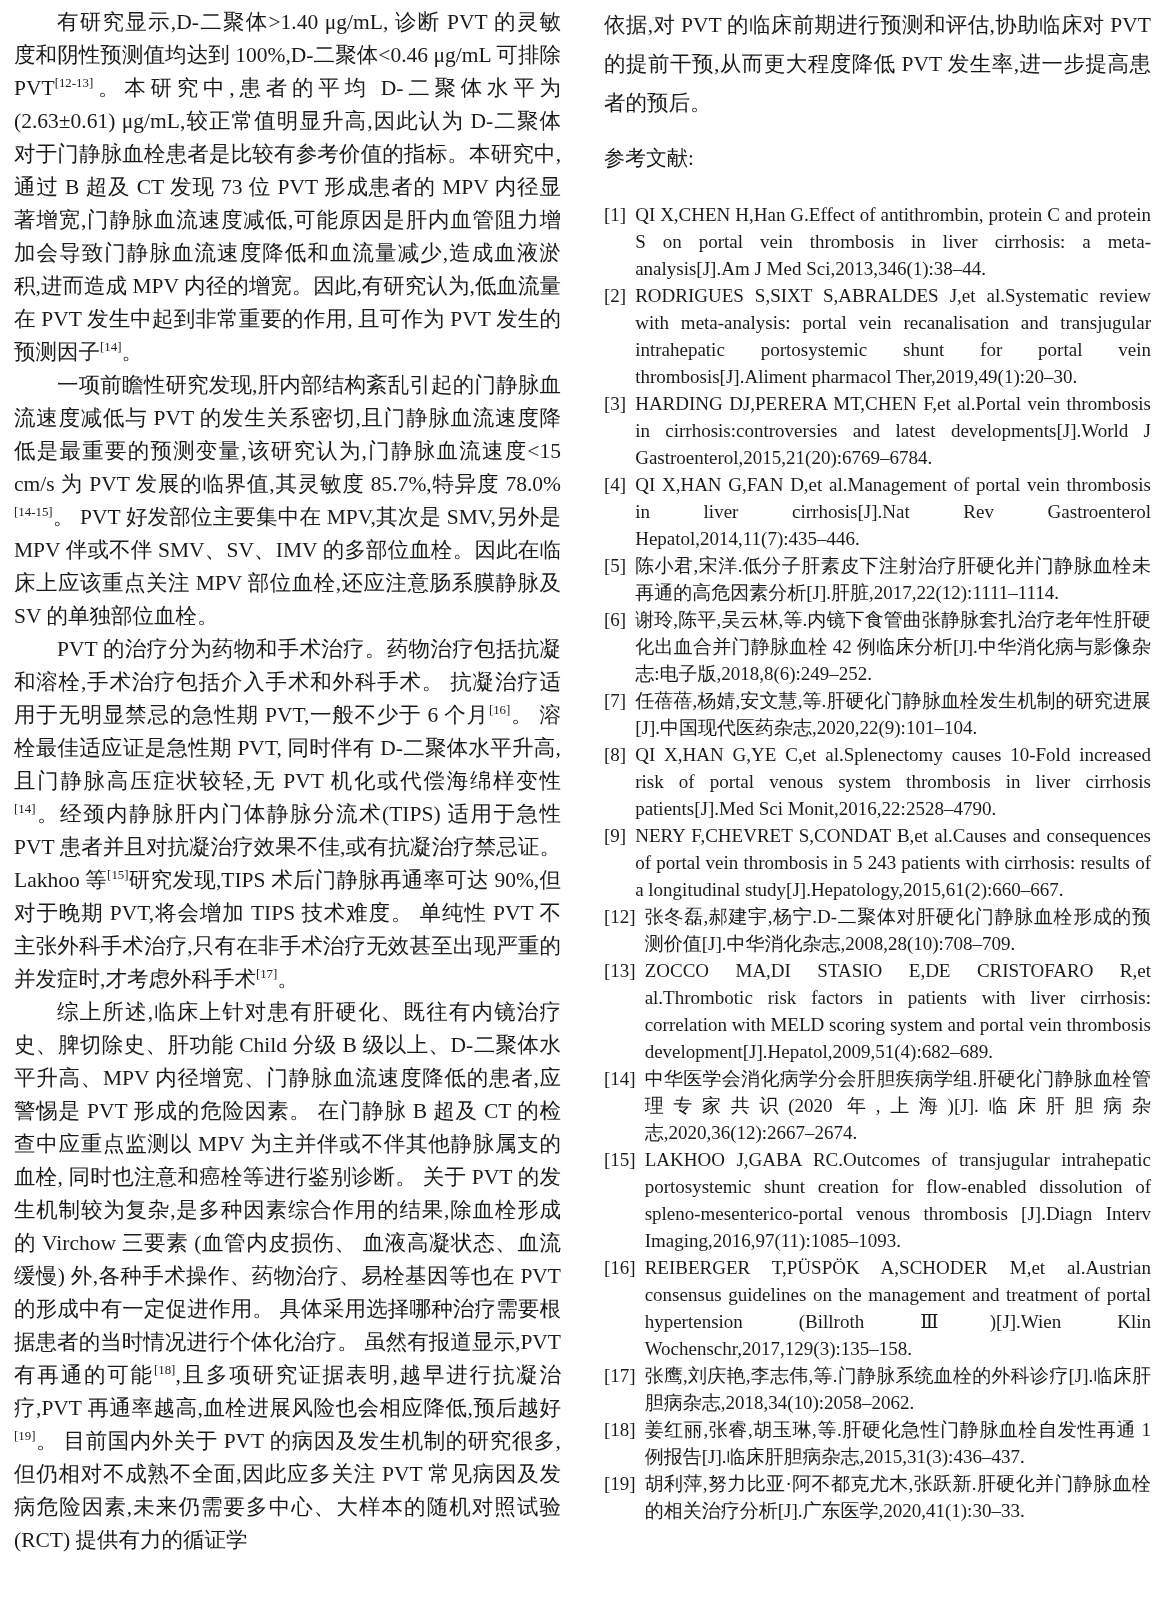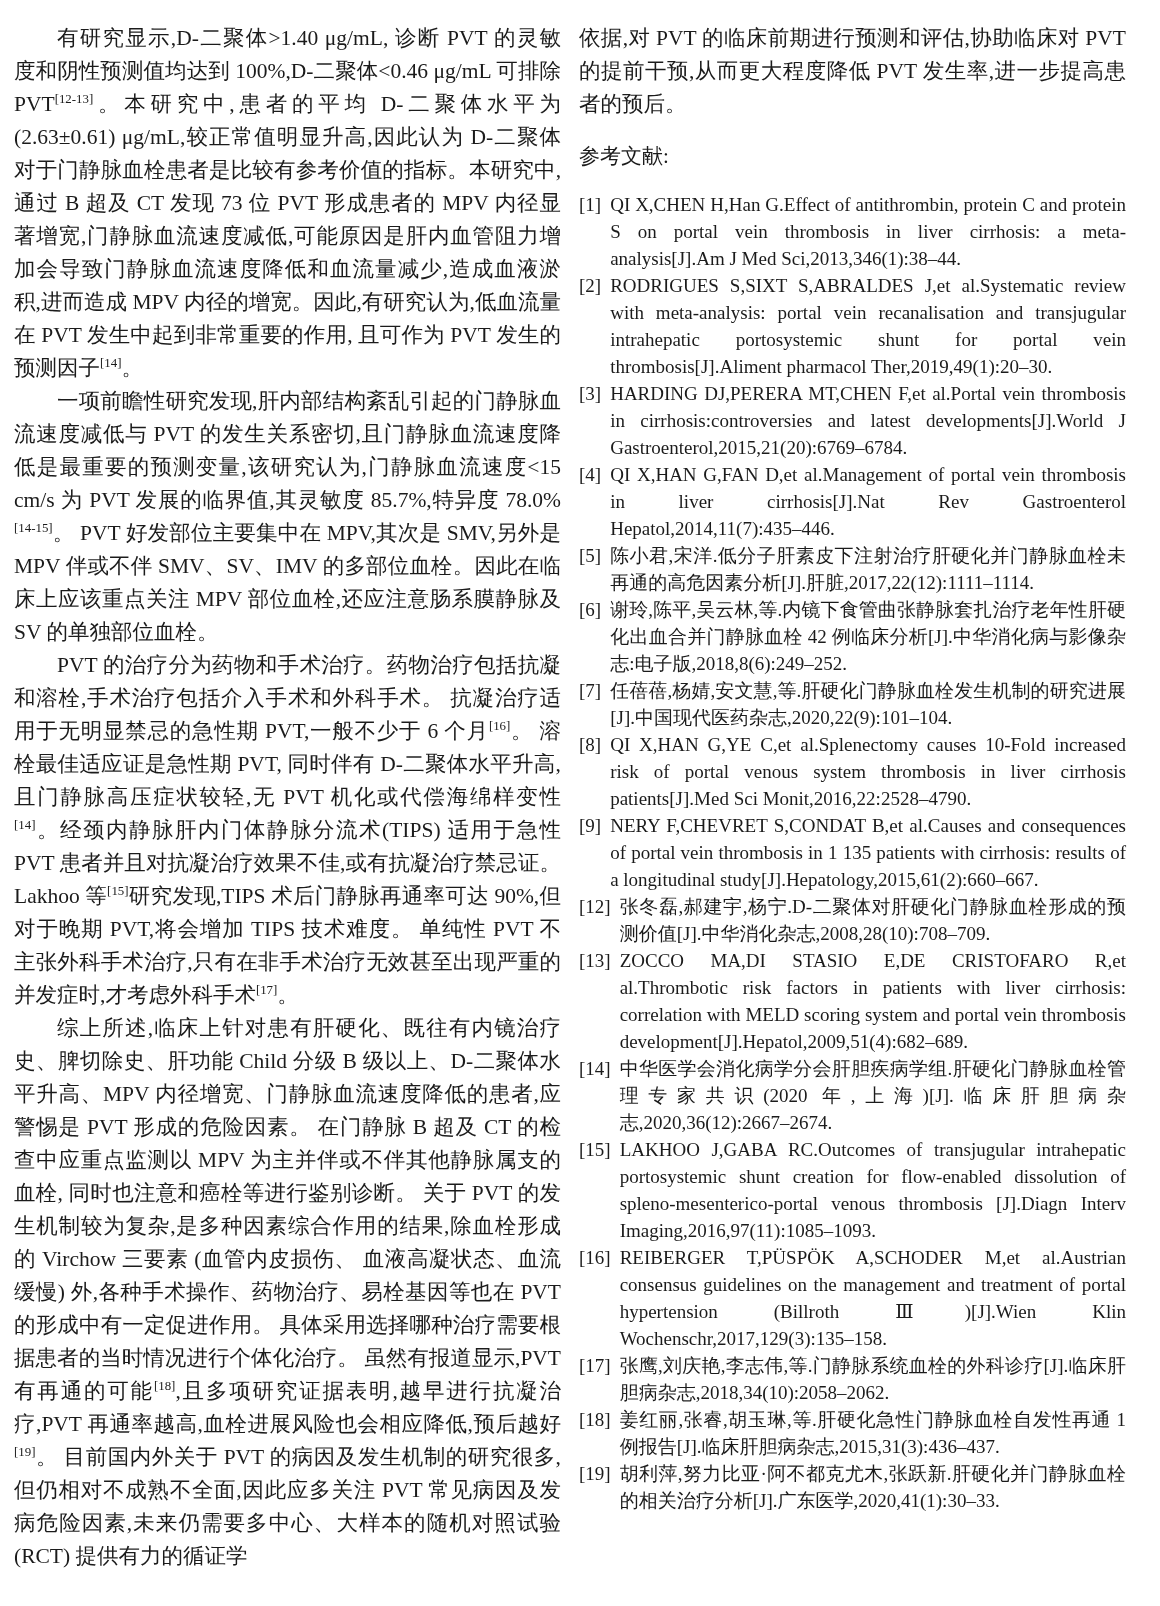--- a/index.html
+++ b/index.html
@@ -6,45 +6,45 @@
   body{
     width:1160px;height:1606px;
     background:#ffffff;
     color:#1b1b1b;
     font-family:"Liberation Serif","DejaVu Serif",serif;
     overflow:hidden;
   }
   .page{
     box-sizing:border-box;
     width:1160px;height:1606px;
-    padding:22px 14px 0 14px;
+    padding:6px 14px 0 14px;
     display:flex;
-    gap:18px;
+    gap:43px;
   }
   .col{width:547px;flex:0 0 547px;}
   .col-left p{
     margin:0;
     font-size:21.5px;
     line-height:33px;
     text-align:justify;
     text-indent:2em;
   }
   sup{
     font-size:0.60em;
     vertical-align:super;
     line-height:0;
   }
   .closing{
     margin:0;
     font-size:21.5px;
-    line-height:33px;
+    line-height:39px;
     text-align:justify;
   }
   .refs-heading{
-    margin:20px 0 20px 0;
+    margin:20px 0 28px 0;
     font-size:21px;
     line-height:30px;
     font-style:normal;
   }
   .refs{display:block;}
   .ref{
     display:flex;
     font-size:19px;
     line-height:27px;
   }
@@ -102,21 +102,21 @@
       <div class="ref">
         <span class="num">[7]</span>
         <span class="txt">任蓓蓓,杨婧,安文慧,等.肝硬化门静脉血栓发生机制的研究进展[J].中国现代医药杂志,2020,22(9):101–104.</span>
       </div>
       <div class="ref">
         <span class="num">[8]</span>
         <span class="txt">QI X,HAN G,YE C,et al.Splenectomy causes 10-Fold increased risk of portal venous system thrombosis in liver cirrhosis patients[J].Med Sci Monit,2016,22:2528–4790.</span>
       </div>
       <div class="ref">
         <span class="num">[9]</span>
-        <span class="txt">NERY F,CHEVRET S,CONDAT B,et al.Causes and consequences of portal vein thrombosis in 1 135 patients with cirrhosis: results of a longitudinal study[J].Hepatology,2015,61(2):660–667.</span>
+        <span class="txt">NERY F,CHEVRET S,CONDAT B,et al.Causes and consequences of portal vein thrombosis in 5 243 patients with cirrhosis: results of a longitudinal study[J].Hepatology,2015,61(2):660–667.</span>
       </div>
       <div class="ref">
         <span class="num">[12]</span>
         <span class="txt">张冬磊,郝建宇,杨宁.D-二聚体对肝硬化门静脉血栓形成的预测价值[J].中华消化杂志,2008,28(10):708–709.</span>
       </div>
       <div class="ref">
         <span class="num">[13]</span>
         <span class="txt">ZOCCO MA,DI STASIO E,DE CRISTOFARO R,et al.Thrombotic risk factors in patients with liver cirrhosis: correlation with MELD scoring system and portal vein thrombosis development[J].Hepatol,2009,51(4):682–689.</span>
       </div>
       <div class="ref">

